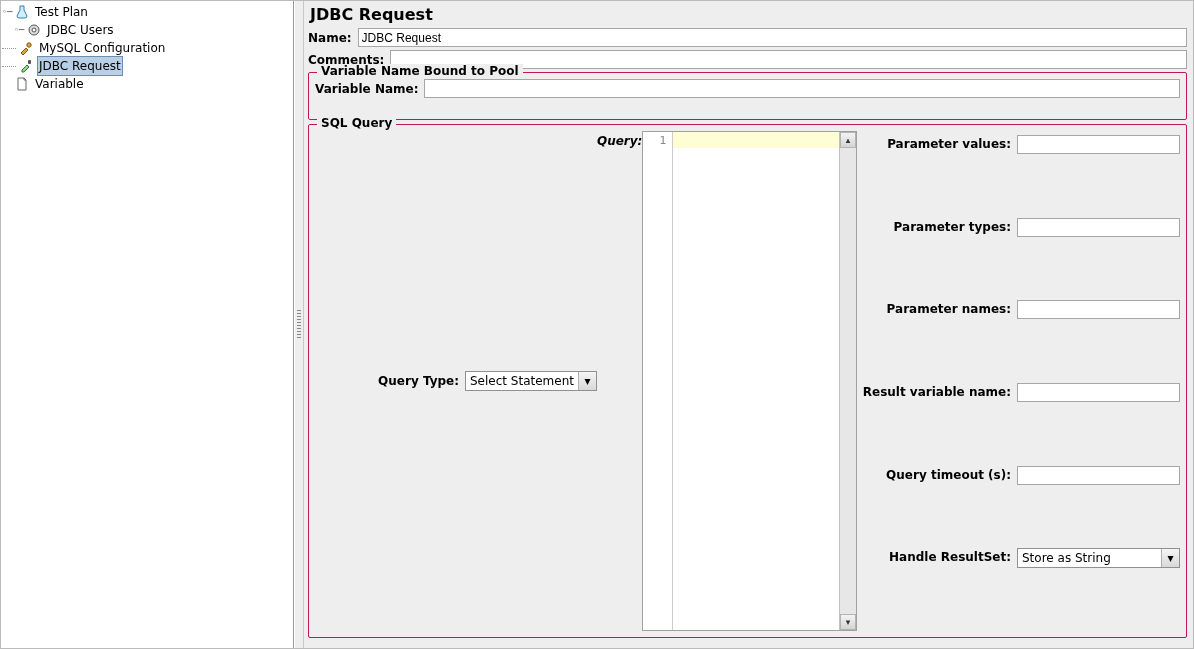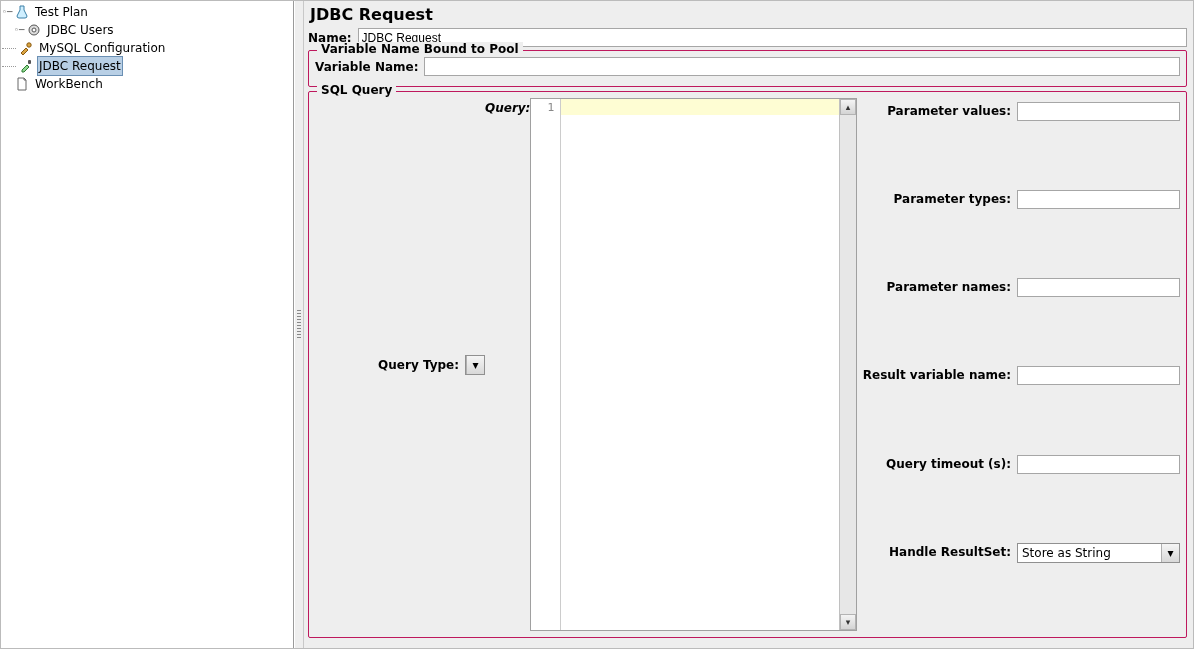--- a/index.html
+++ b/index.html
@@ -211,53 +211,58 @@
         </li>
         <li>
           <div class="row">
             <span class="spacer"></span>
             <span class="icon">
               <svg width="14" height="14" viewBox="0 0 14 14">
                   <path d="M3 1h6l2 2v10H3z" fill="#fff" stroke="#666"></path>
                   <path d="M9 1v2h2" fill="none" stroke="#666"></path>
                 </svg>
             </span>
-            <span class="label">WorkBench</span>
+            <span class="label">Variable</span>
           </div>
         </li>
       </ul>
     </div>
   </div>
 
   <div class="splitter">
     <div class="grip"></div>
   </div>
 
   <div class="right-panel">
     <div class="panel-title">JDBC Request</div>
 
     <div class="form-row">
       <span class="lbl">Name:</span>
       <input class="input" type="text" value="JDBC Request" style="">
     </div>
+    <div class="form-row">
+      <span class="lbl">Comments:</span>
+      <input class="input" type="text" value="" style="">
+    </div>
 
     <div class="fieldset">
       <div class="legend">Variable Name Bound to Pool</div>
-      <div class="form-row" style="margin-bottom:4px">
+      <div class="form-row" style="margin-bottom:15px">
         <span class="lbl">Variable Name:</span>
         <input class="input" type="text" value="" style="">
       </div>
     </div>
 
     <div class="fieldset sql-fieldset">
       <div class="legend">SQL Query</div>
 
       <div class="form-row" style="margin-bottom:0">
         <span class="lbl" style="width:150px;text-align:right">Query Type:</span>
         <div class="combo">
+          <div class="combo-val">Select Statement</div>
           <div class="combo-btn">▾</div>
         </div>
       </div>
 
       <div class="query-label">Query:</div>
 
       <div class="code-area">
         <div class="gutter">
           <div>1</div>
         </div>

